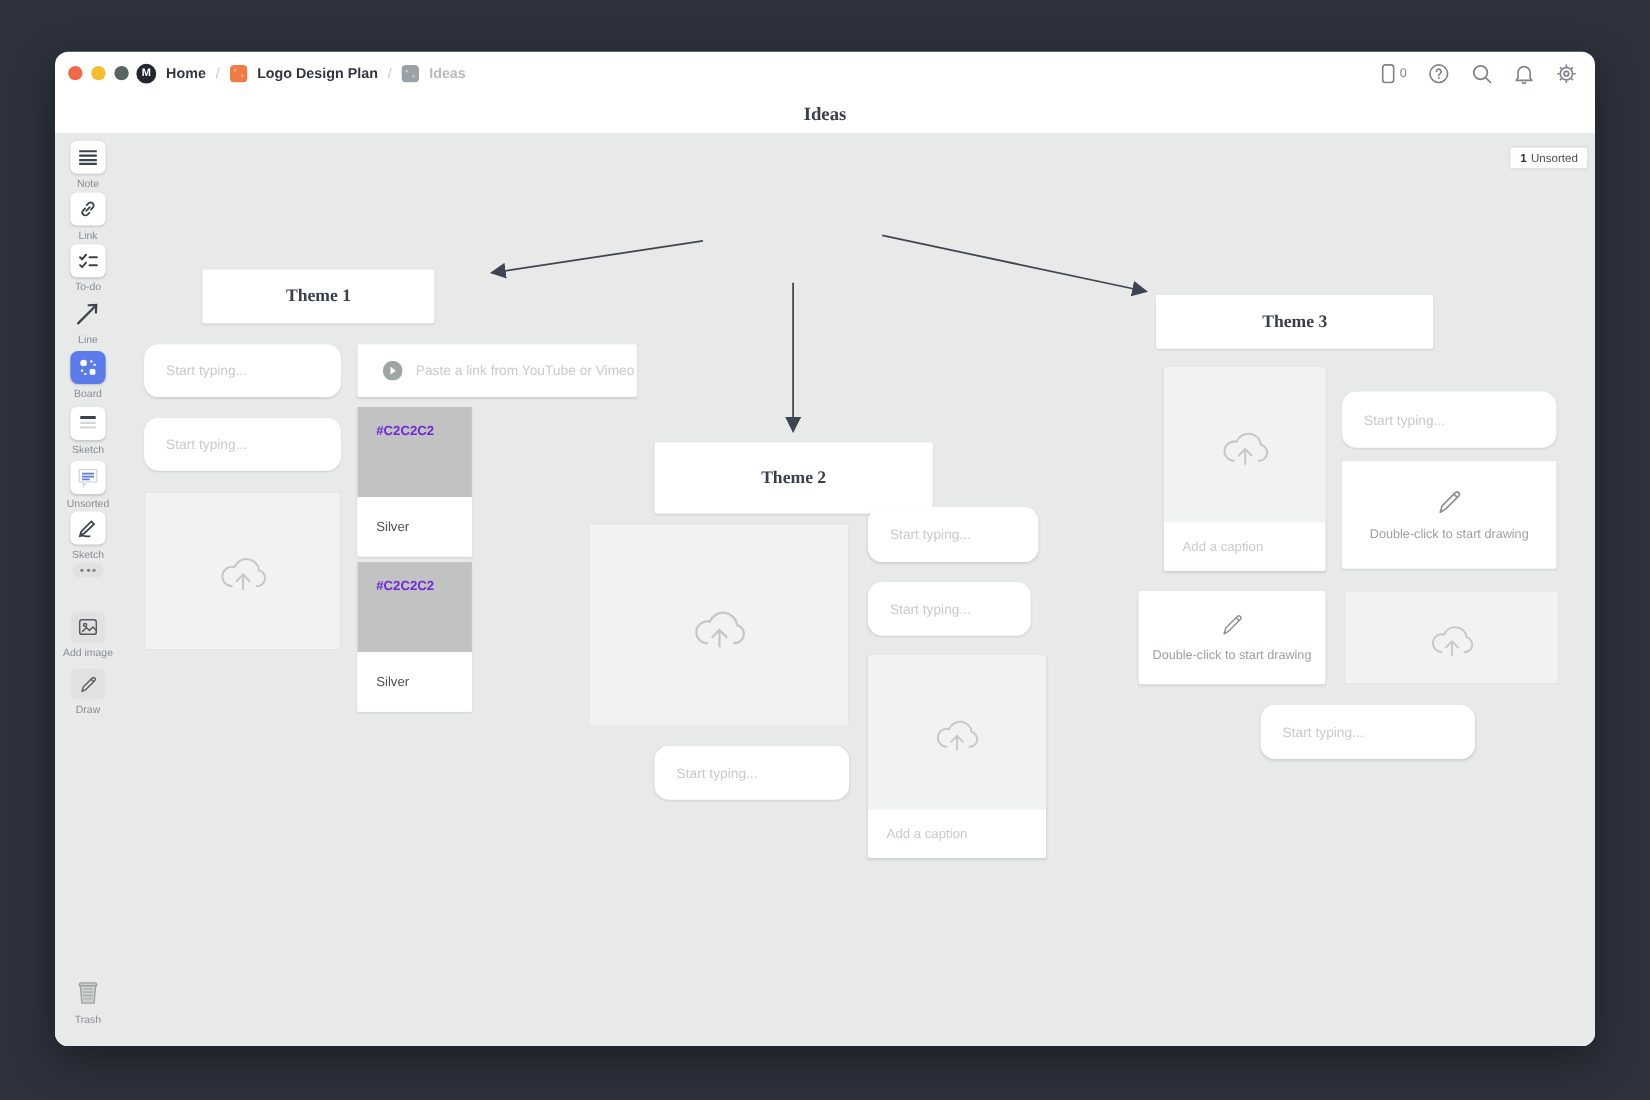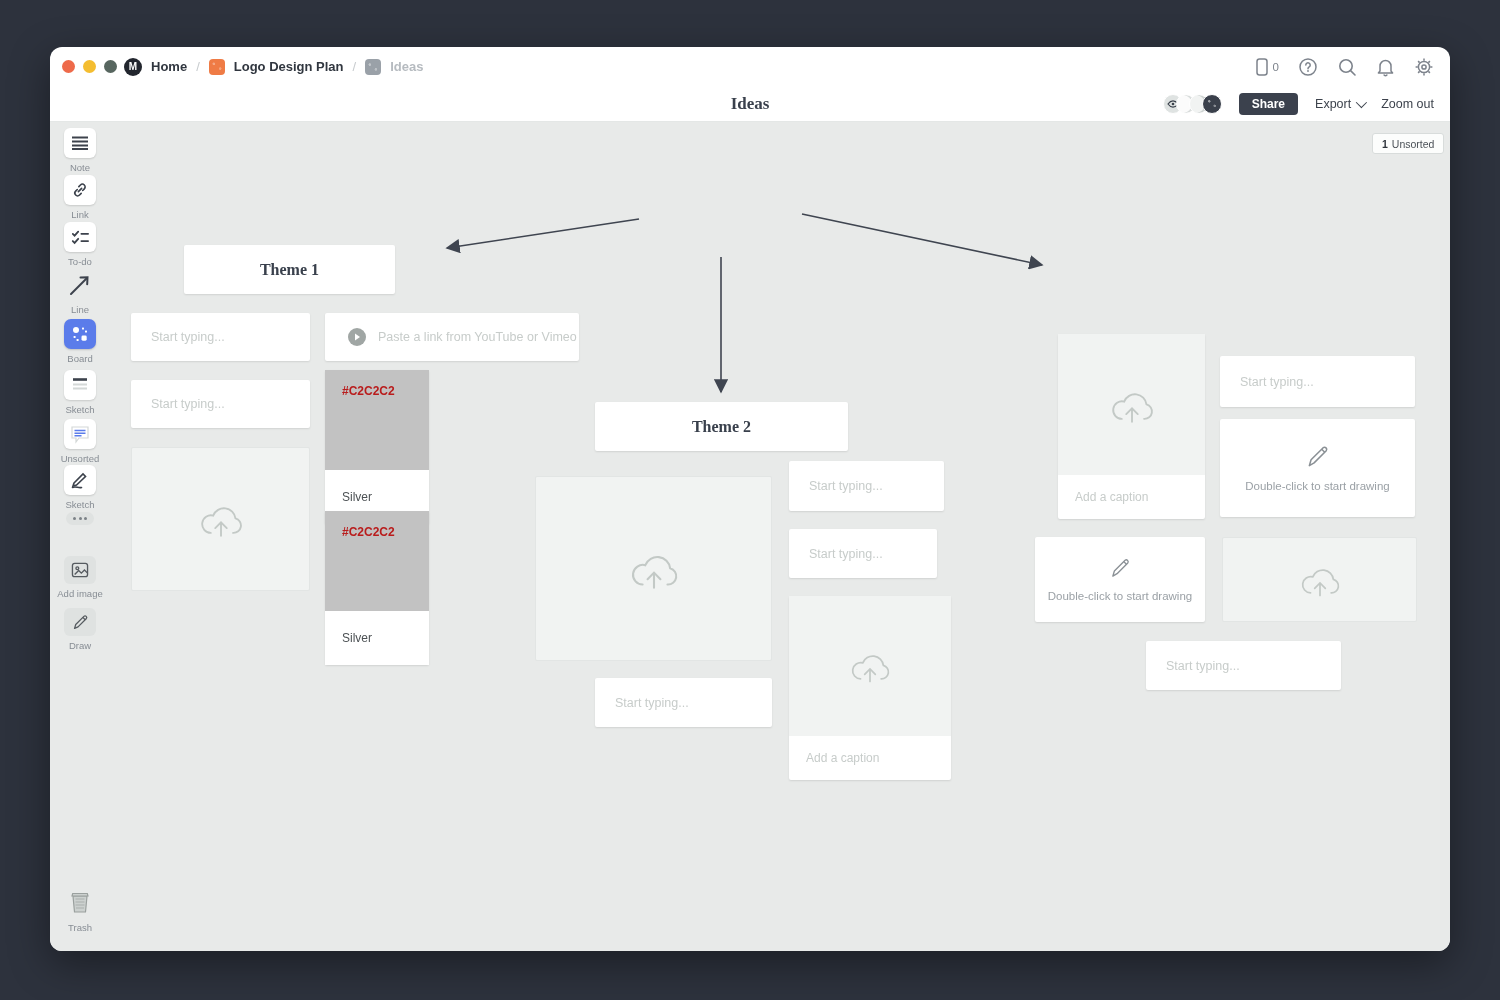--- a/index.html
+++ b/index.html
@@ -68,37 +68,37 @@
                display:flex; align-items:center; justify-content:center; }
   .tool-label { margin-top:4px; font-size:9.5px; color:#878d94; }
   .more-pill { width:28px; height:13px; background:#dfe2e1; border-radius:7px; display:flex; align-items:center;
                justify-content:center; gap:2.5px; }
   .more-pill i { width:3px; height:3px; border-radius:50%; background:#7c8287; }
 
   .canvas { position:absolute; left:60px; top:0; right:0; bottom:0; }
   .abs { position:absolute; }
 
   .card { background:#fff; border-radius:2px; box-shadow:0 1px 2px rgba(0,0,0,.10); }
-  .note { display:flex; align-items:center; padding-left:20px; font-size:12.5px; color:#c7ccca; cursor:text; }
+  .note { display:flex; align-items:center; padding-left:20px; font-size:12.5px; color:#c7ccca; cursor:text;border-radius:13px; }
   .theme { display:flex; align-items:center; justify-content:center;
            font-family:"Liberation Serif","DejaVu Serif",serif; font-weight:bold; font-size:16px; color:#39404c; }
   .company { display:flex; flex-direction:column; align-items:center; justify-content:center; gap:9px; }
   .company .c-title { font-family:"Liberation Serif","DejaVu Serif",serif; font-weight:bold; font-size:16.5px; color:#39404c; }
   .company .c-sub { font-size:12px; color:#80868d; }
 
   .img-ph { background:#f1f3f2; border:1px solid #e2e5e4; border-radius:2px;
             display:flex; align-items:center; justify-content:center; cursor:pointer; }
   .img-card { background:#fff; border-radius:2px; box-shadow:0 1px 2px rgba(0,0,0,.10); display:flex; flex-direction:column; cursor:pointer; }
   .img-card .img-area { flex:1; background:#f1f3f2; display:flex; align-items:center; justify-content:center; }
   .img-card .cap { height:44px; display:flex; align-items:center; padding-left:17px; font-size:12px; color:#c7ccca; }
 
   .video { display:flex; align-items:center; gap:12px; padding-left:23px; font-size:12.5px; color:#c7ccca; cursor:text; }
 
   .swatch { display:flex; flex-direction:column; cursor:pointer; }
-  .swatch .sw-fill { height:100px; background:#C2C2C2; padding:14px 18px 0 17px; font-size:12px; font-weight:bold; color:#b91c1c; }
+  .swatch .sw-fill { height:82px; background:#C2C2C2; padding:14px 18px 0 17px; font-size:12px; font-weight:bold; color:#6d28d9; }
   .swatch .sw-name { height:54px; background:#fff; display:flex; align-items:center; padding-left:17px;
                      font-size:12px; color:#4c5154; }
 
   .sketch-card { display:flex; flex-direction:column; align-items:center; justify-content:center; gap:10px;
                  font-size:11.5px; color:#9ba1a6; cursor:pointer; }
 
   .badge { background:#fcfdfc; border:1px solid #d8dcdb; border-radius:3px; height:21px; padding:0 9px;
            display:flex; align-items:center; gap:4px; font-size:10.5px; color:#4b5157; cursor:pointer; }
   .badge b { color:#2f353d; }
 
@@ -159,39 +159,20 @@
           <circle cx="10" cy="10" r="5.6"></circle>
             <circle cx="10" cy="10" r="2.1"></circle>
           <path d="M10 1.6v2.2M10 16.2v2.2M1.6 10h2.2M16.2 10h2.2M4.1 4.1l1.5 1.5M14.4 14.4l1.5 1.5M15.9 4.1l-1.5 1.5M5.6 14.4l-1.5 1.5"></path>
         </svg>
       </span>
     </div>
   </div>
 
   <div class="row2">
     <div class="board-title">Ideas</div>
-    <div class="row2-right">
-      <div class="avatars">
-        <span class="av av-eye">
-          <svg width="12" height="8" viewBox="0 0 12 8" fill="none" stroke="#3a404b" stroke-width="1.2">
-              <path d="M1 4c1.6-2.2 3.3-3.2 5-3.2S9.4 1.8 11 4C9.4 6.2 7.7 7.2 6 7.2S2.6 6.2 1 4z"></path>
-              <circle cx="6" cy="4" r="1.3" fill="#3a404b" stroke="none"></circle>
-            </svg>
-        </span>
-        <span class="av av-1"></span>
-        <span class="av av-2"></span>
-        <span class="av av-dark"></span>
-      </div>
-      <button class="share-btn">Share</button>
-      <span class="txt-btn">
-        <span>Export</span>
-        <span class="chev"></span>
-      </span>
-      <span class="txt-btn">Zoom out</span>
-    </div>
   </div>
 
   <div class="content">
 
     <div class="toolbar">
 
       <div class="tool" style="top:6px">
         <span class="tool-card">
             <svg width="18" height="16" viewBox="0 0 18 16" stroke="#3c424c" stroke-width="2" fill="none">
               <path d="M1 2.5h16M1 6.5h16M1 10.5h16M1 14h16"></path>
@@ -331,21 +312,22 @@
         <line x1="611" y1="135" x2="611" y2="270" stroke="#3f4550" stroke-width="1.6" marker-end="url(#ah)"></line>
       </svg>
 
       <div class="badge abs" style="left:1262px; top:11px">
         <b>1</b>
         <span>Unsorted</span>
       </div>
 
 
       <div class="card theme abs" style="left:74px;  top:123px; width:211px; height:49px">Theme 1</div>
-      <div class="card theme abs" style="left:485px; top:280px; width:253px; height:49px">Theme 2</div>
+      <div class="card theme abs" style="left:485px; top:280px; width:253px; height:65px">Theme 2</div>
+      <div class="card theme abs" style="left:941px; top:146px; width:252px; height:49px">Theme 3</div>
 
       <div class="card note abs" style="left:21px; top:191px; width:179px; height:48px">Start typing...</div>
       <div class="card note abs" style="left:21px; top:258px; width:179px; height:48px">Start typing...</div>
 
       <div class="img-ph abs" style="left:21px; top:325px; width:179px; height:144px">
         <svg width="52" height="42" viewBox="0 0 56 44" fill="none" stroke="#c3c9c6" stroke-width="2" stroke-linecap="round">
           <path d="M17 37a9.5 9.5 0 112.6-18.7 12.5 12.5 0 0124 3A8 8 0 0141 37"></path>
           <path d="M28 40V26M21.8 31.8L28 25.5l6.2 6.3"></path>
         </svg>
       </div>

